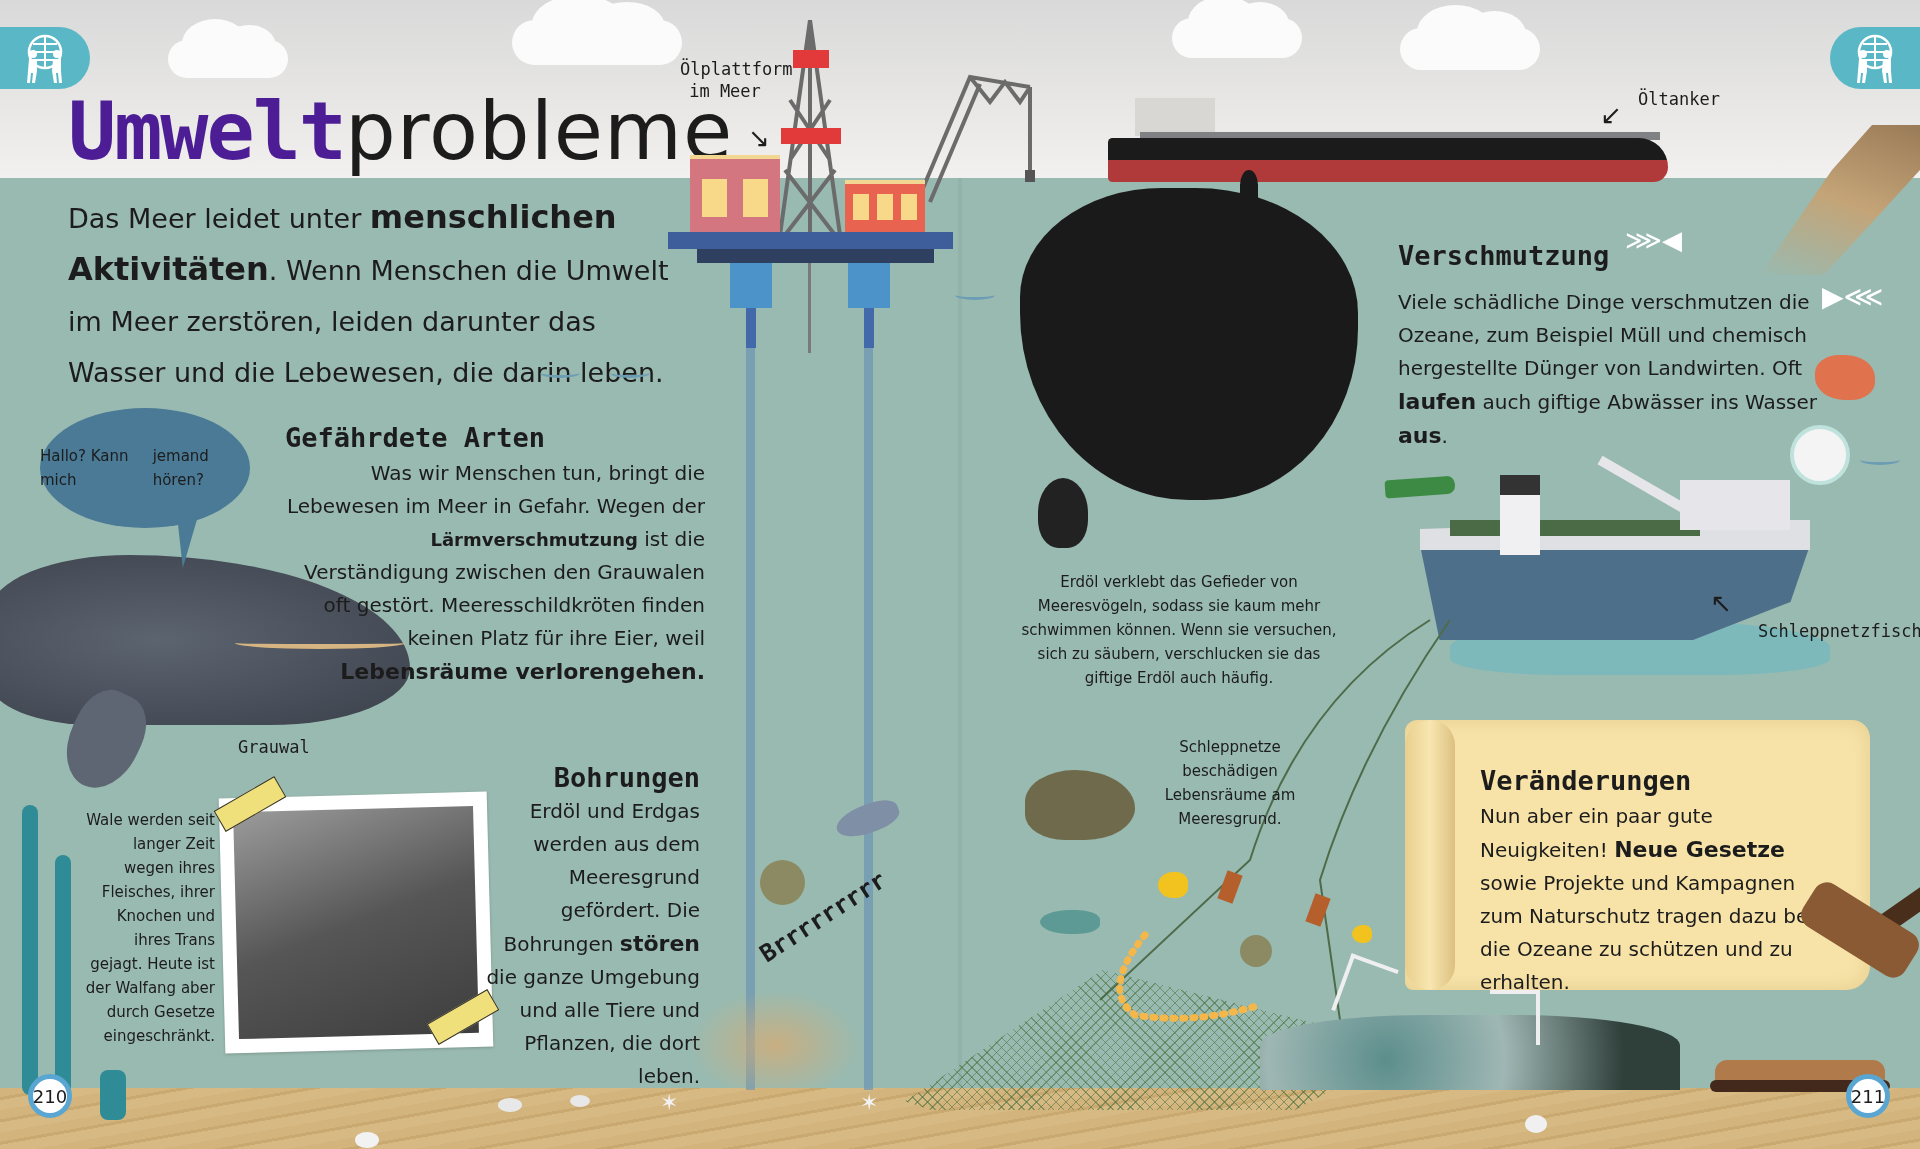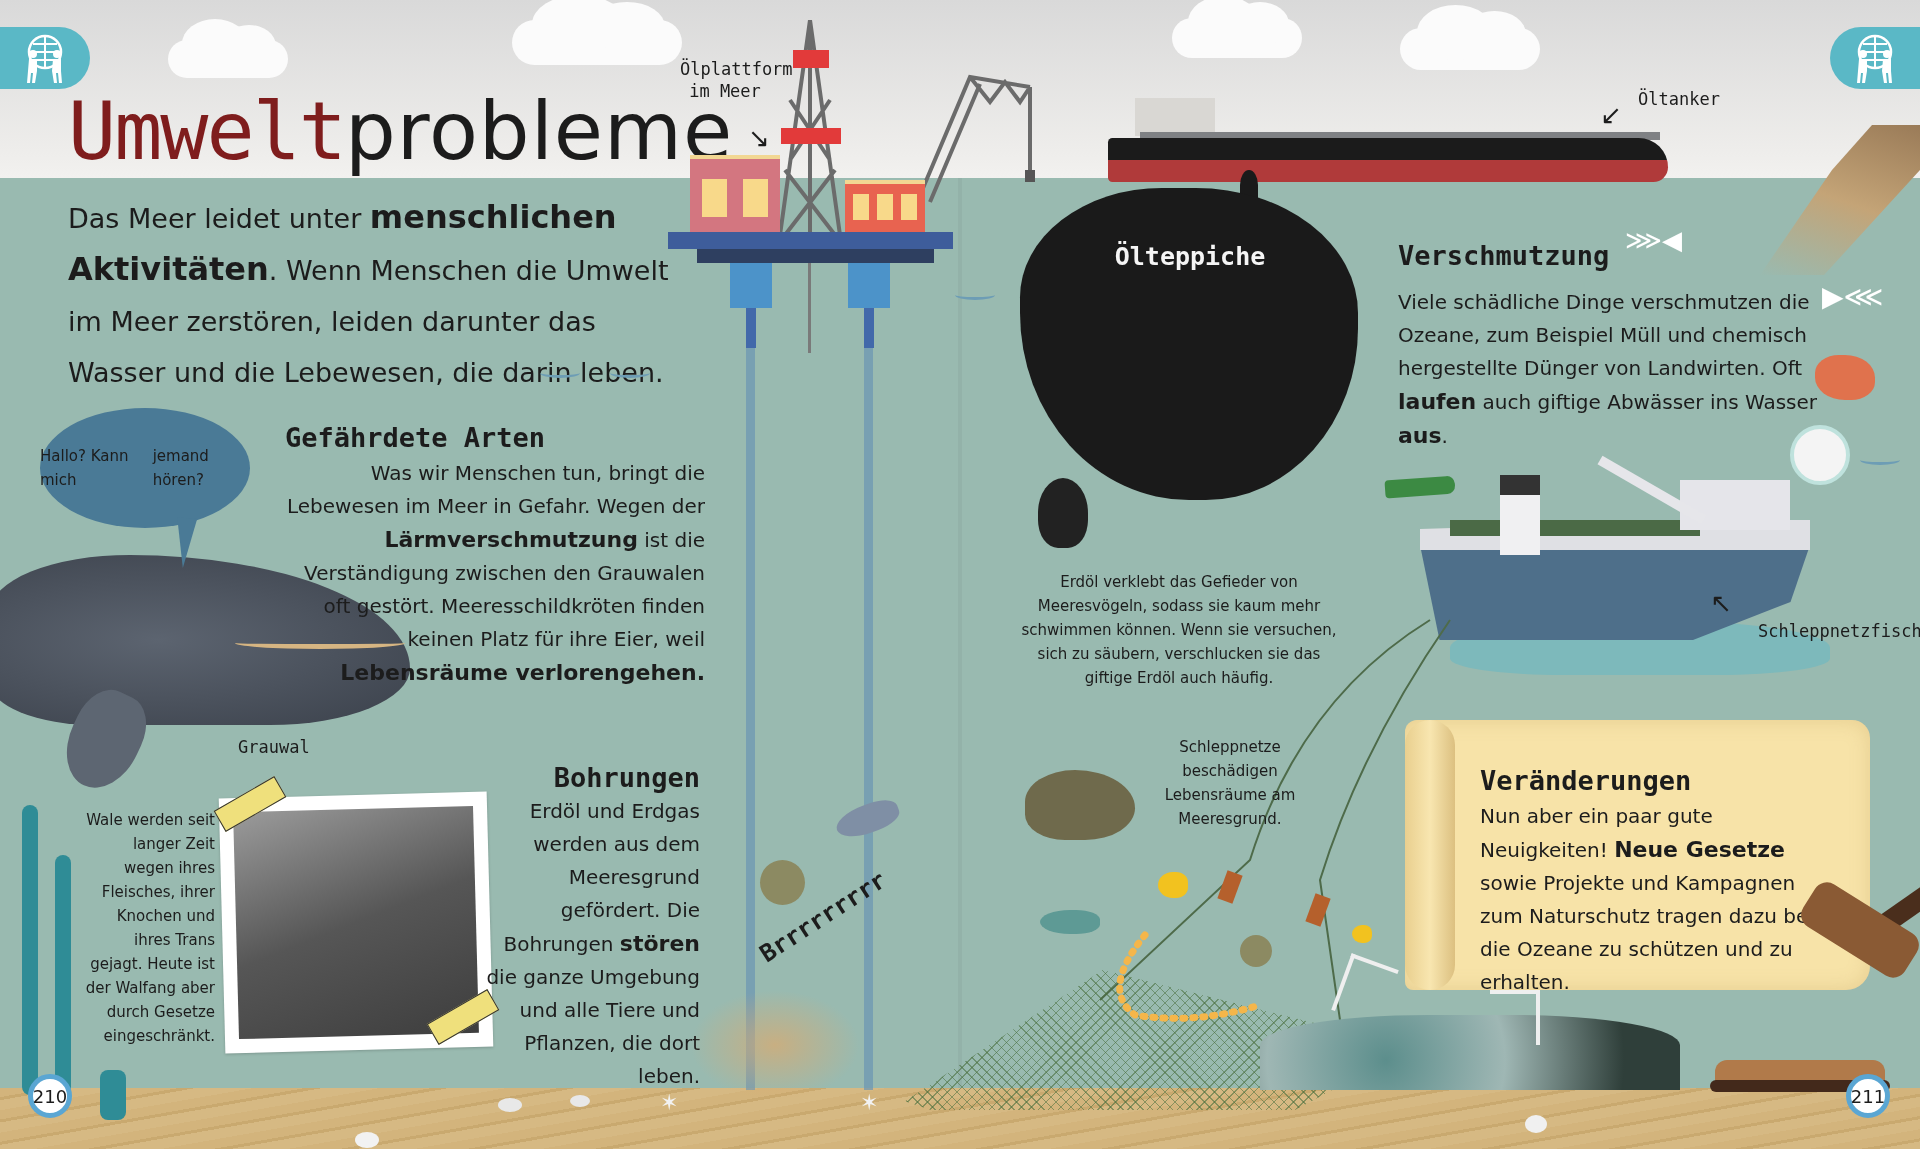--- a/index.html
+++ b/index.html
@@ -14,21 +14,21 @@
   .cloud { background: #fbfbfb; border-radius: 50px; }
   .cloud::before, .cloud::after { content: ""; position: absolute; background: #fbfbfb; border-radius: 50%; }
   .cloud::before { width: 55%; height: 130%; left: 12%; top: -55%; }
   .cloud::after { width: 45%; height: 110%; left: 45%; top: -40%; }
 
   .logo-badge { width: 90px; height: 62px; background: #5ab8c6; display: flex; align-items: center; justify-content: center; }
   .logo-left { left: 0; top: 27px; border-radius: 0 32px 32px 0; }
   .logo-right { left: 1830px; top: 27px; border-radius: 32px 0 0 32px; }
 
   .title { left: 68px; top: 92px; font-size: 80px; line-height: 1; white-space: nowrap; }
-  .title .t1 { font-family: "DejaVu Sans Mono", monospace; font-weight: normal; color: #7f1d1d; letter-spacing: -2px; }
+  .title .t1 { font-family: "DejaVu Sans Mono", monospace; font-weight: bold; color: #4c1d95; letter-spacing: -2px; }
   .title .t2 { font-family: "DejaVu Sans", sans-serif; color: #1c1c1c; font-weight: normal; letter-spacing: 1px; }
 
   .intro { left: 68px; top: 192px; width: 620px; font-size: 27px; line-height: 51px; }
   .body-text { font-size: 20px; line-height: 33px; }
   .h-mono { font-family: "DejaVu Sans Mono", monospace; font-weight: bold; font-size: 27px; }
   b { font-weight: bold; }
 
   .bubble { left: 40px; top: 408px; width: 210px; height: 120px; background: #4a7a96; border-radius: 50%; display: flex; flex-direction: row; align-items: center; justify-content: center; font-size: 15px; line-height: 24px; color: #1c1c1c; }
   .bubble::after { content: ""; position: absolute; left: 135px; top: 110px; border-left: 10px solid transparent; border-right: 10px solid transparent; border-top: 50px solid #4a7a96; transform: rotate(5deg); }
 
@@ -138,21 +138,21 @@
 <div class="abs whale-fin"></div>
 
 <div class="abs bubble">
   <span>Hallo? Kann mich</span>
   <span>jemand hören?</span>
 </div>
 
 <div class="abs" style="left:285px;top:422px;width:420px;">
   <h2 class="h-mono" style="margin-bottom:4px;">Gefährdete Arten</h2>
   <p class="body-text" style="text-align:right;">
-    <span>Was wir Menschen tun, bringt die Lebewesen im Meer in Gefahr. Wegen der </span><b style="font-size:22px;">Lärmverschmutzung</b><span> ist die Verständigung zwischen den Grauwalen oft gestört. Meeresschildkröten finden keinen Platz für ihre Eier, weil </span><b style="font-size:22px;">Lebensräume verlorengehen.</b>
+    <span>Was wir Menschen tun, bringt die Lebewesen im Meer in Gefahr. Wegen der </span><b style="font-size:18px;">Lärmverschmutzung</b><span> ist die Verständigung zwischen den Grauwalen oft gestört. Meeresschildkröten finden keinen Platz für ihre Eier, weil </span><b style="font-size:22px;">Lebensräume verlorengehen.</b>
   </p>
 </div>
 
 <div class="abs label-mono" style="left:238px;top:736px;">Grauwal</div>
 
 <div class="abs seaweed" style="left:22px;top:805px;height:290px;"></div>
 <div class="abs seaweed" style="left:55px;top:855px;height:240px;"></div>
 <div class="abs seaweed" style="left:100px;top:1070px;height:50px;width:26px;"></div>
 
 <p class="abs caption-hand" style="left:80px;top:808px;width:135px;text-align:right;">Wale werden seit langer Zeit wegen ihres Fleisches, ihrer Knochen und ihres Trans gejagt. Heute ist der Walfang aber durch Gesetze eingeschränkt.</p>
@@ -211,21 +211,20 @@
 <div class="abs tanker-deck"></div>
 <div class="abs tanker-hull"></div>
 <div class="abs label-mono" style="left:1638px;top:88px;">Öltanker</div>
 <div class="abs arrow" style="left:1600px;top:102px;">↙</div>
 
 <div class="abs" style="left:1760px;top:125px;width:160px;height:150px;background:linear-gradient(200deg,#9a7b58,#c4a477 50%,rgba(196,164,119,0));clip-path:polygon(100% 0,100% 30%,40% 100%,0 100%,45% 30%,70% 0);"></div>
 
 <div class="abs oil-drip"></div>
 <div class="abs oil-blob"></div>
 <div class="abs oil-text">
-  <h2 class="h-mono" style="margin-bottom:2px;">Ölteppiche</h2>
 </div>
 
 <div class="abs" style="left:1038px;top:478px;width:50px;height:70px;background:#222;border-radius:50% 50% 40% 40%;"></div>
 
 <div class="abs verschm">
   <h2 class="h-mono" style="margin-bottom:15px;">Verschmutzung</h2>
   <p class="body-text">
     <span>Viele schädliche Dinge verschmutzen die Ozeane, zum Beispiel Müll und chemisch hergestellte Dünger von Landwirten. Oft </span><b style="font-size:22px;">laufen</b><span> auch giftige Abwässer ins Wasser </span><b style="font-size:22px;">aus</b><span>.</span>
   </p>
 </div>

